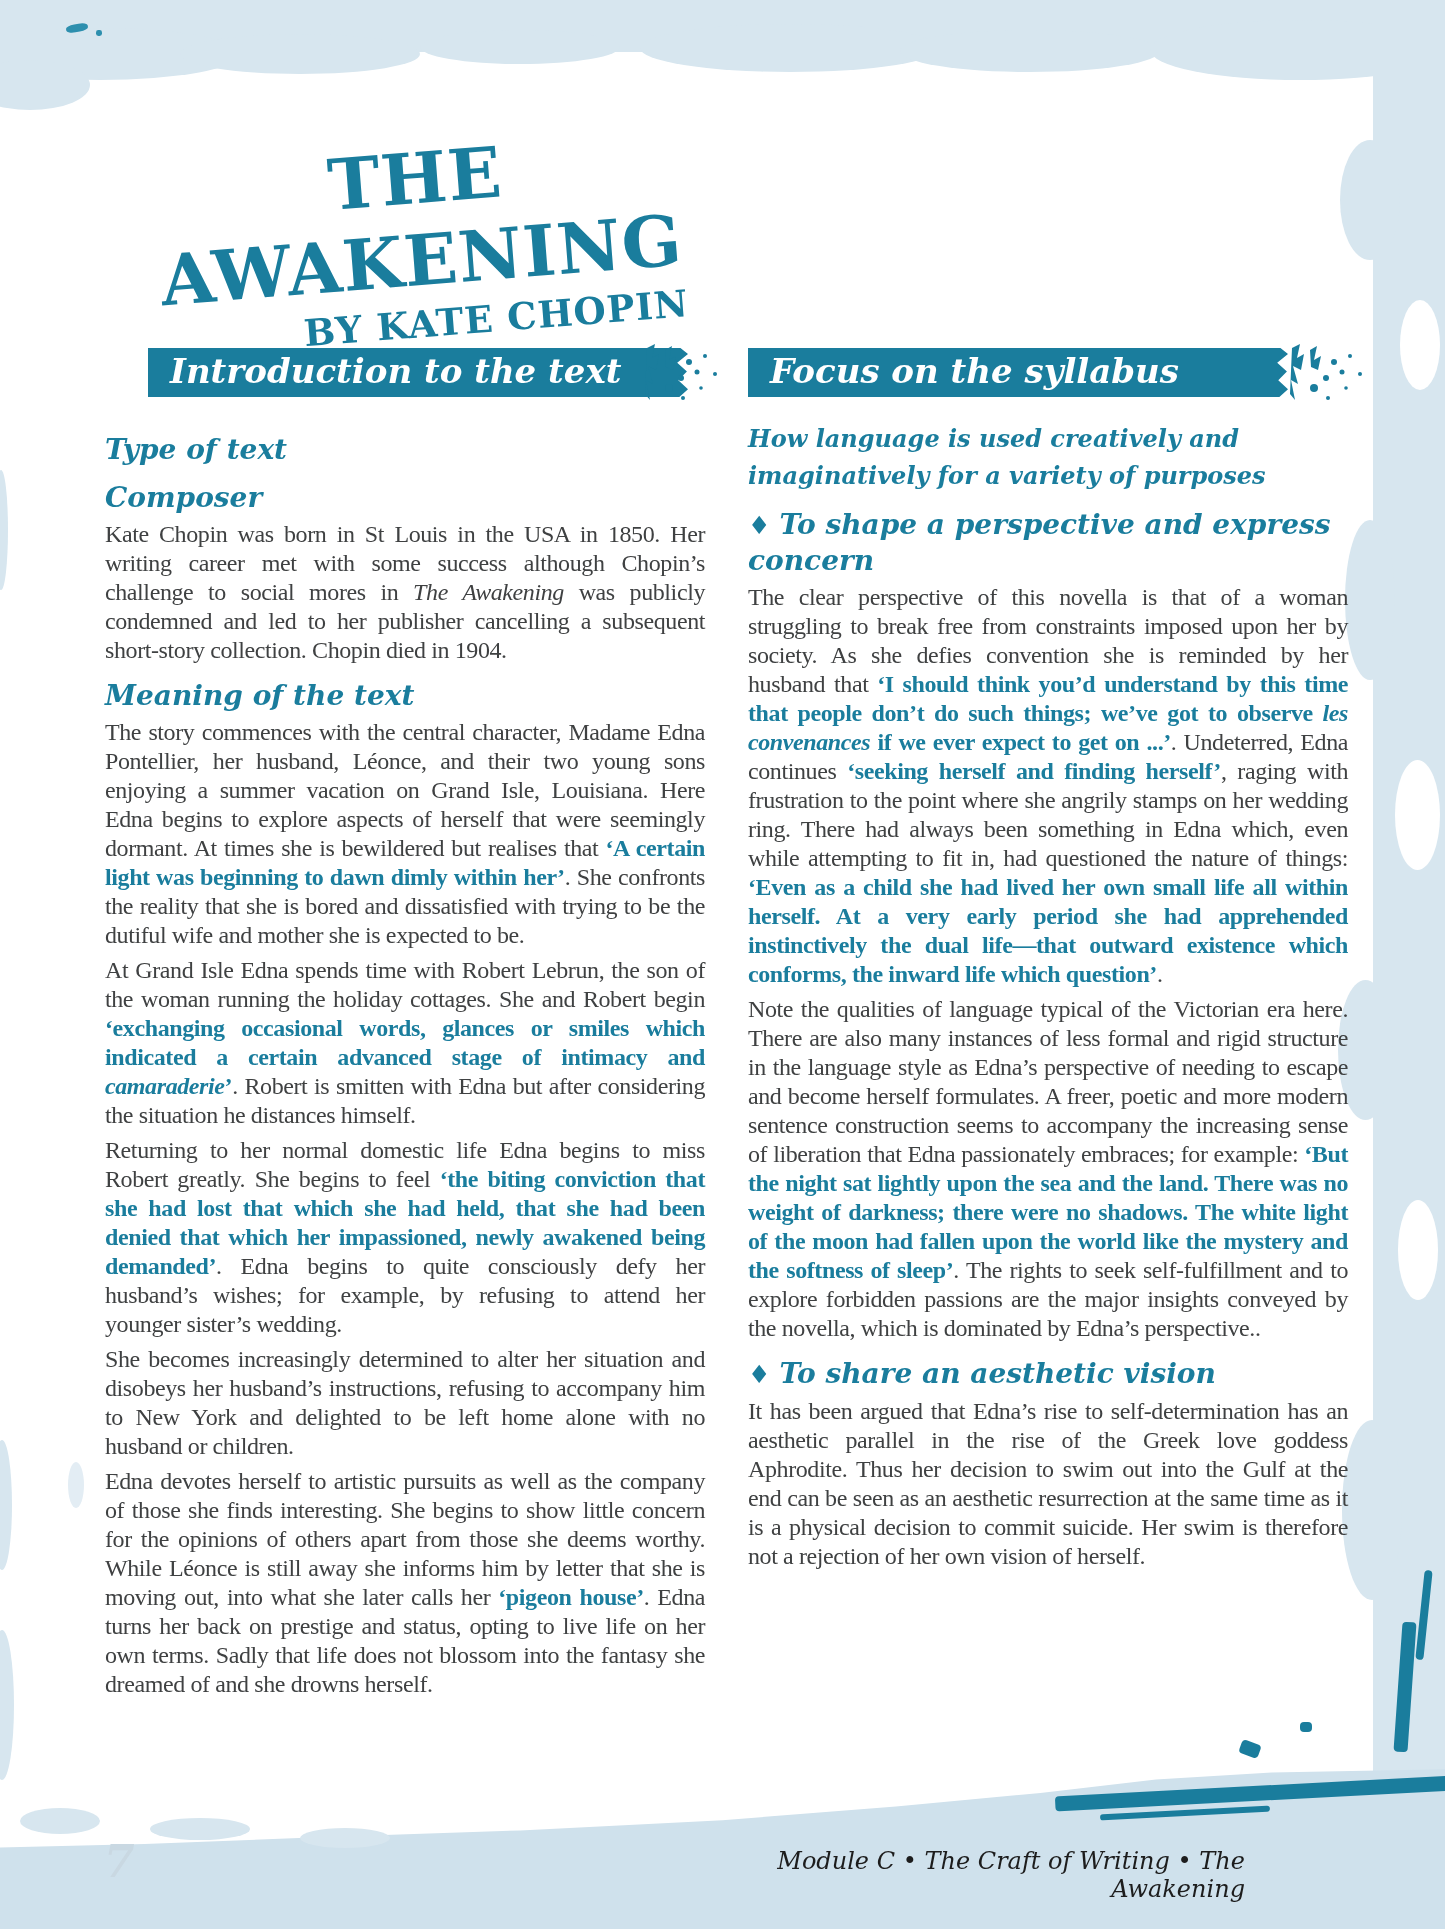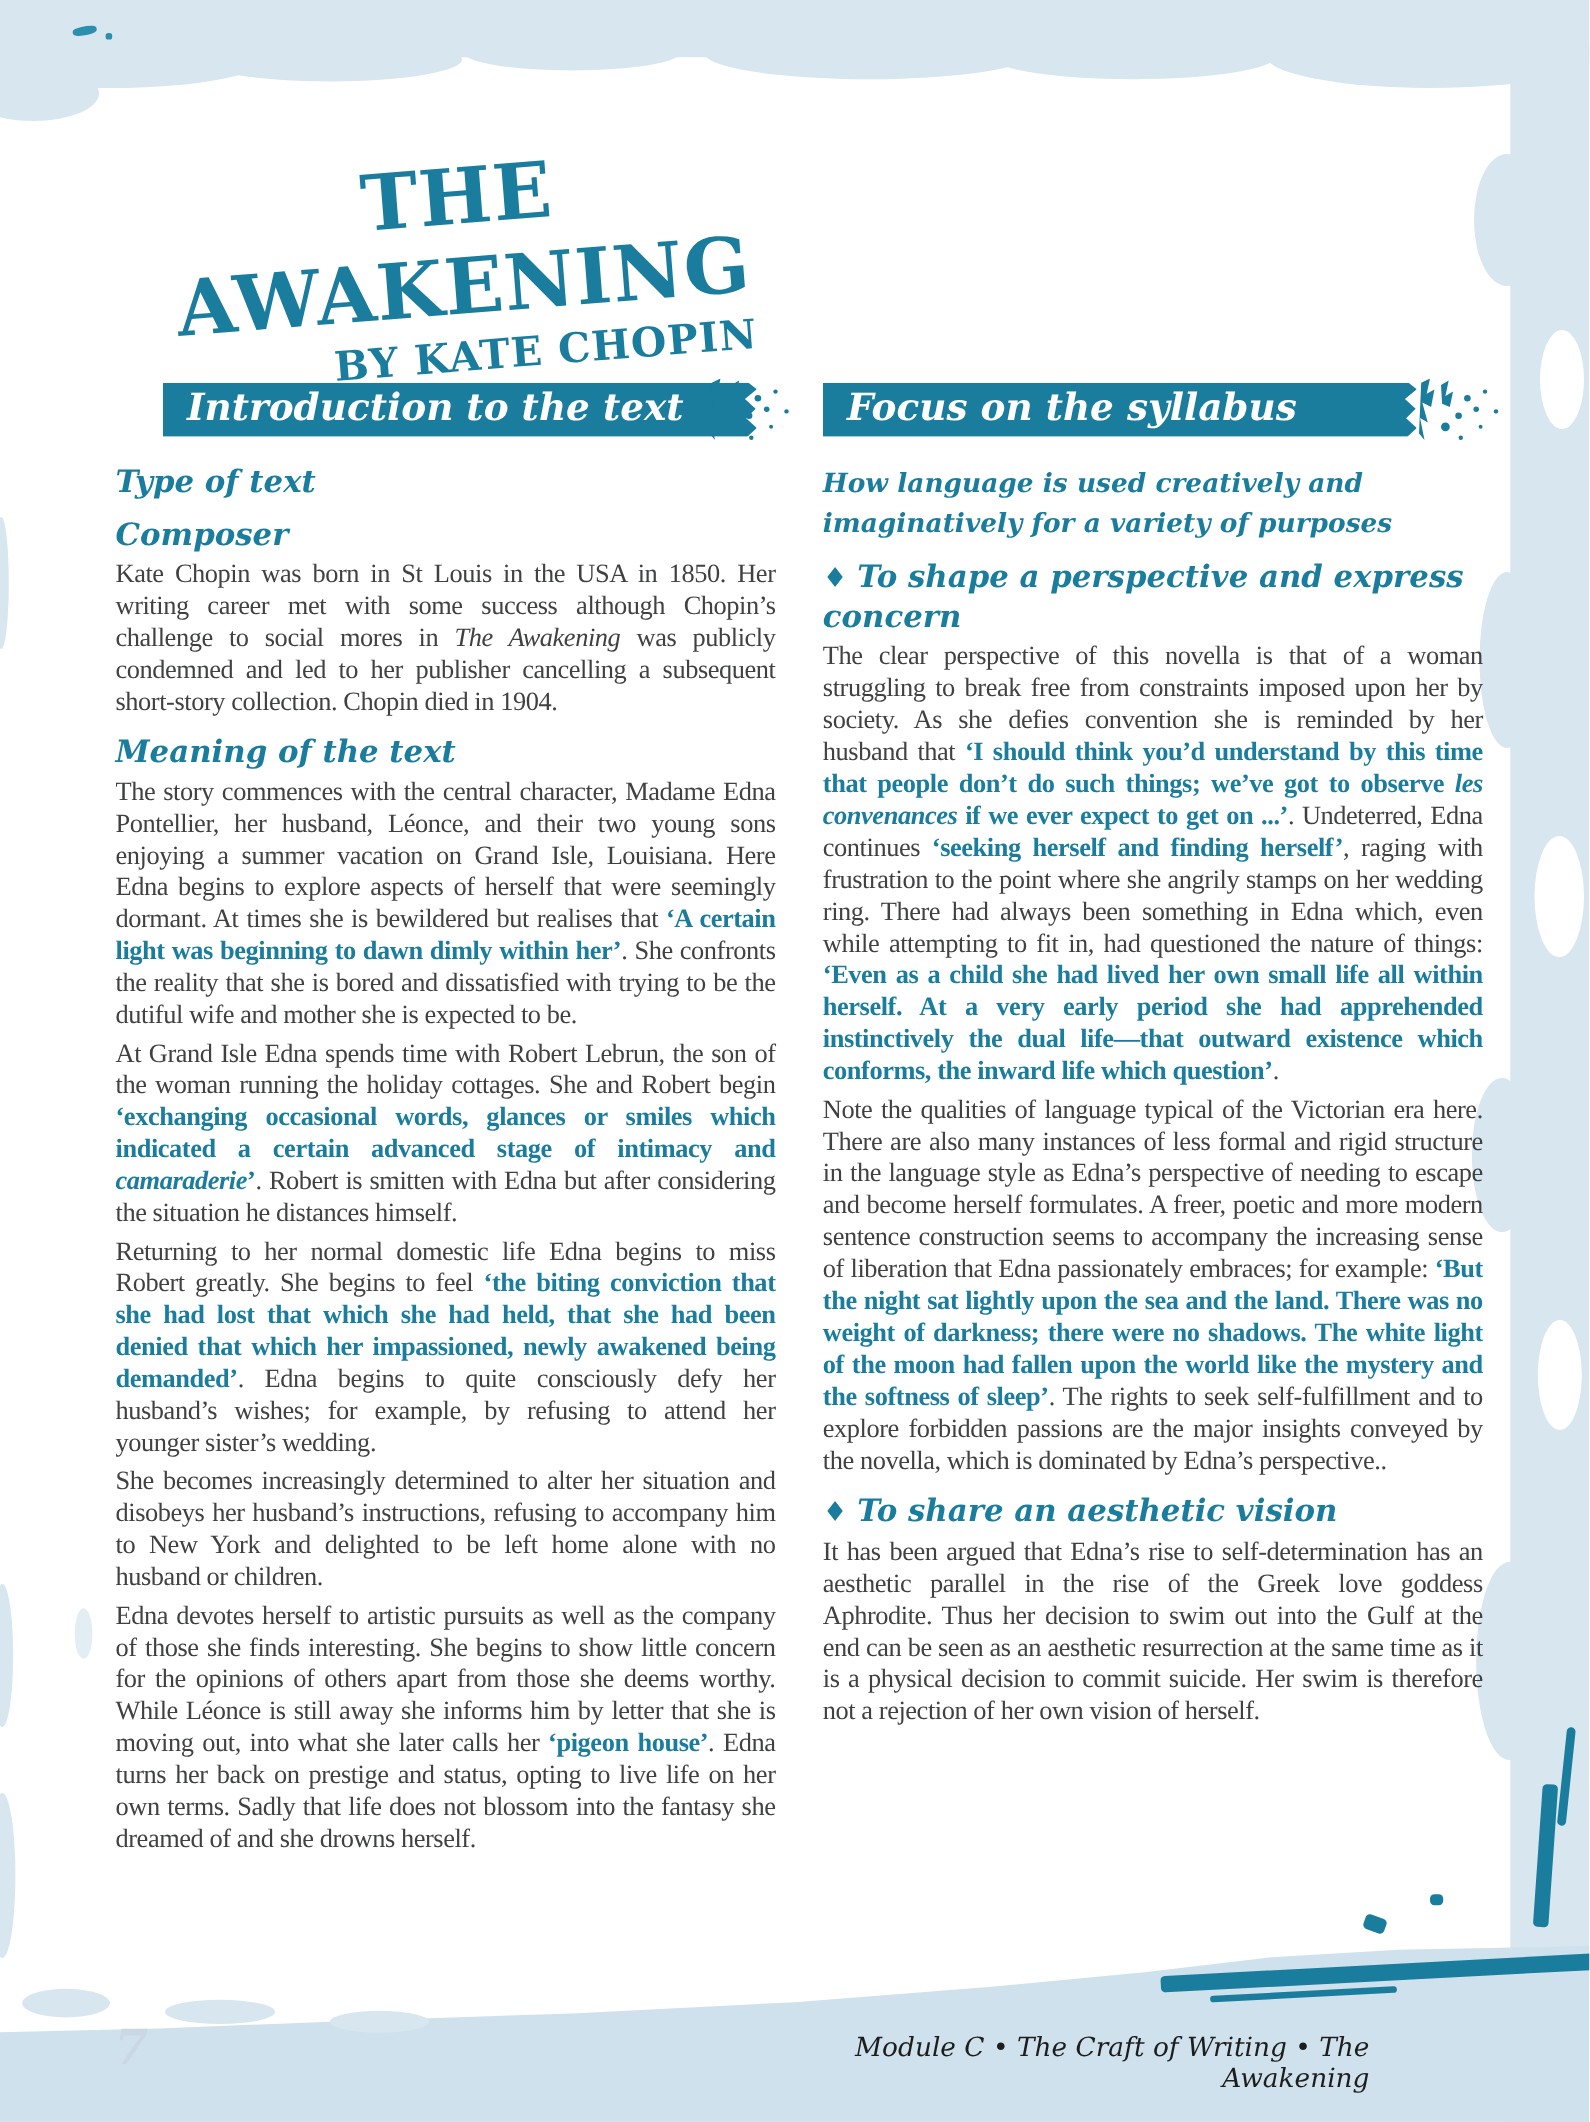--- a/index.html
+++ b/index.html
@@ -41,21 +41,21 @@
   .splat-left{left:645px;}
   .splat-right{left:1290px;}
   
   .col{position:absolute;top:420px;width:600px;}
   .col-left{left:105px;}
   .col-right{left:748px;}
   .h-sub{
     font-family:"DejaVu Serif",serif;font-weight:bold;font-style:italic;
     color:var(--teal);font-size:28px;line-height:35px;margin:13px 0 5px 0;
   }
-  .h-first{margin-top:0;}
+  .h-first{margin-top:12px;}
   .syllabus-heading{
     font-family:"DejaVu Serif",serif;font-weight:bold;font-style:italic;
     color:var(--teal);font-size:24px;line-height:37px;margin:0 0 6px 0;
   }
   .diamond{font-family:"DejaVu Sans",sans-serif;font-style:normal;font-size:25px;margin-right:9px;}
   p.body{
     margin:0 0 6px 0;font-size:24px;line-height:29px;letter-spacing:-0.4px;
     color:var(--body);text-align:justify;
   }
   .seg-q{color:var(--teal);font-weight:bold;font-family:Liberation Serif, serif;}

